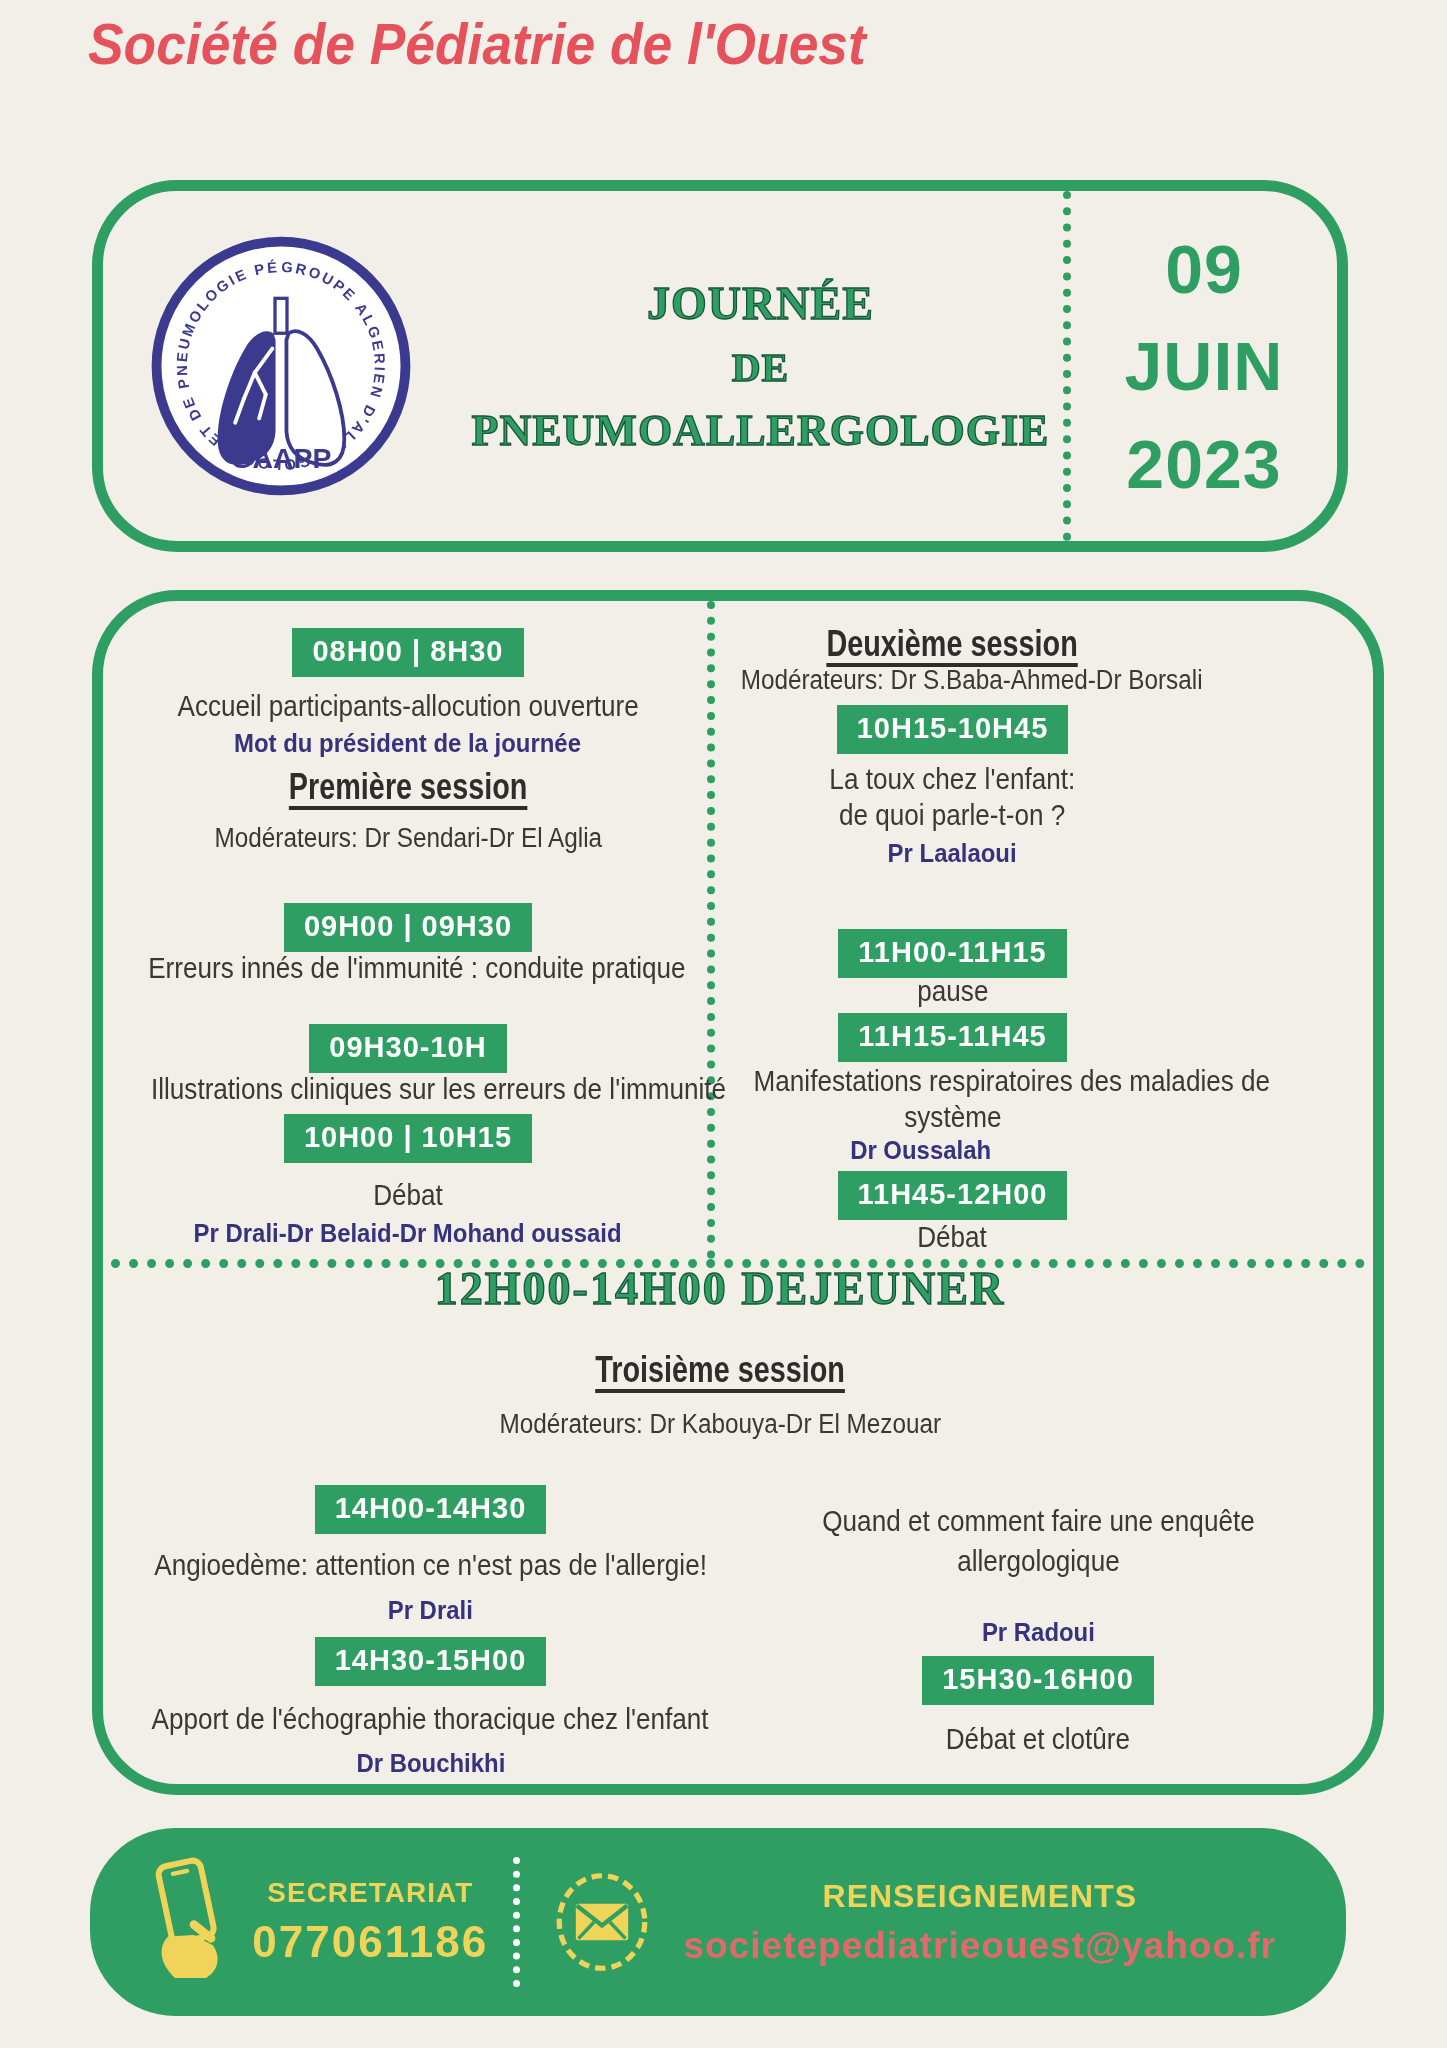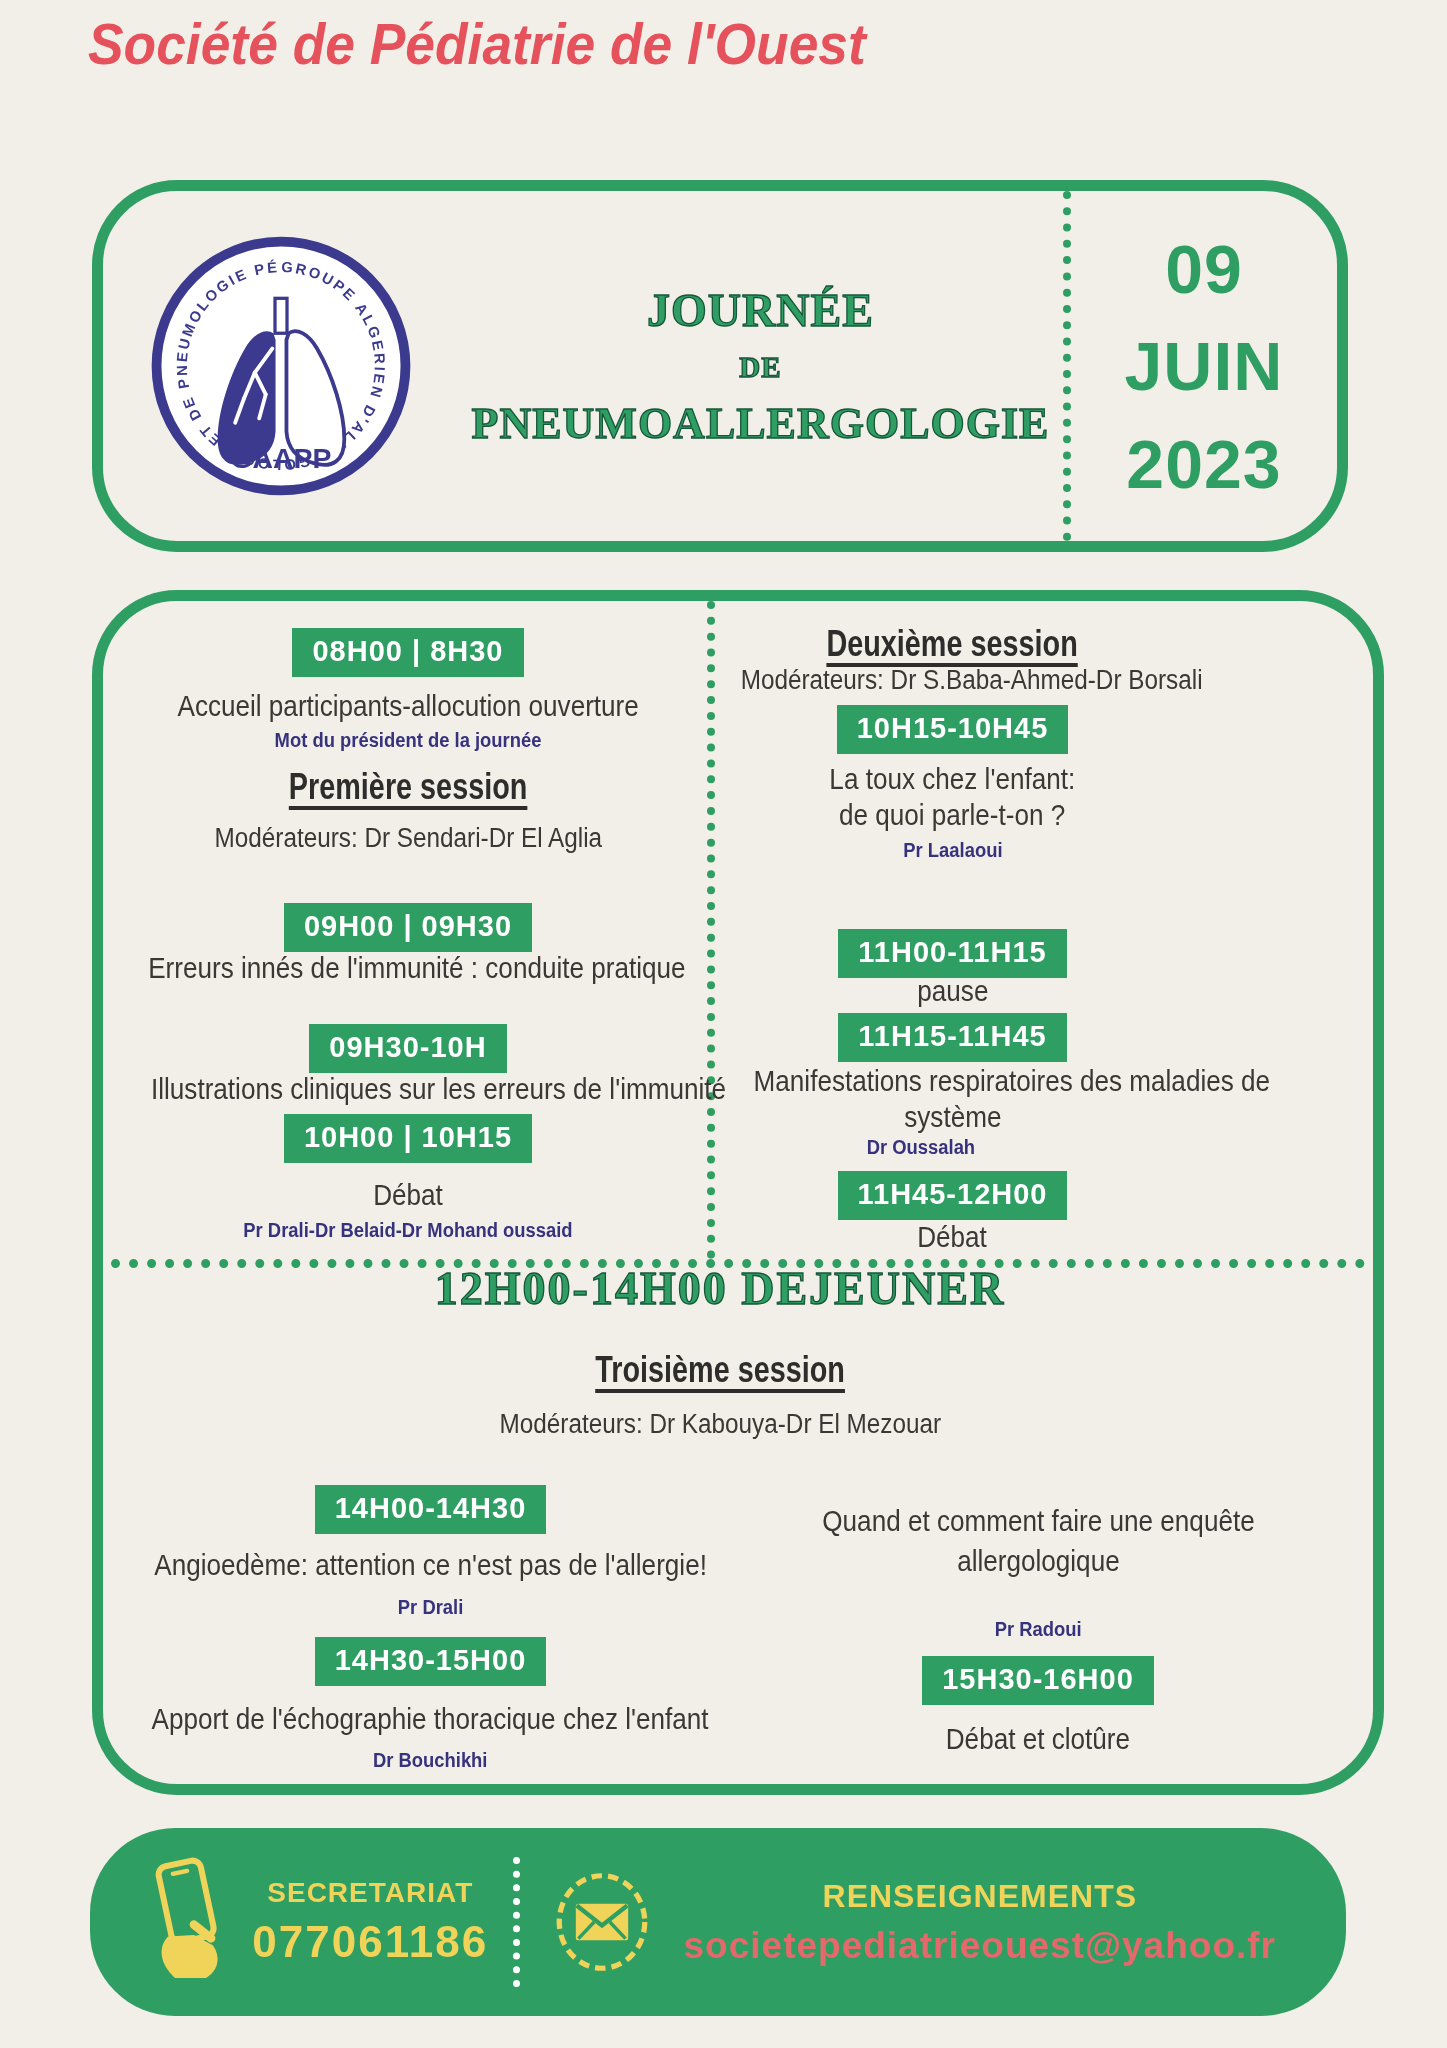--- a/index.html
+++ b/index.html
@@ -10,39 +10,39 @@
   .page-title{position:absolute;left:88px;top:10px;font-size:58px;font-weight:bold;font-style:italic;color:#e5525c;white-space:nowrap;}
   .page-title span{display:inline-block;transform:scaleX(0.92);transform-origin:0 50%;}
 
   
   .header-box{position:absolute;left:92px;top:180px;width:1256px;height:372px;box-sizing:border-box;
     border:11px solid #2f9e63;border-radius:85px;display:flex;align-items:stretch;}
   .hb-logo{width:355px;display:flex;align-items:center;justify-content:center;}
   .hb-title{flex:1;display:flex;flex-direction:column;align-items:center;justify-content:center;gap:14px;}
   .deco{font-family:"Liberation Serif",serif;font-weight:bold;color:#2f9e63;-webkit-text-stroke:1.3px #17563a;letter-spacing:1px;}
   .ev1{font-size:46px;}
-  .ev2{font-size:29px;}
+  .ev2{font-size:40px;}
   .ev3{font-size:44px;white-space:nowrap;}
   .hb-date{width:274px;box-sizing:border-box;border-left:8px dotted #2f9e63;display:flex;flex-direction:column;
     align-items:center;justify-content:space-evenly;padding:14px 0;}
   .date-line{font-size:68px;font-weight:bold;color:#2f9e63;letter-spacing:1px;line-height:1;}
 
   
   .schedule-box{position:absolute;left:92px;top:590px;width:1292px;height:1205px;box-sizing:border-box;
     border:11px solid #2f9e63;border-radius:85px;}
   .sb-inner{position:absolute;left:0;top:0;right:0;bottom:0;}
   .vdivider{position:absolute;left:604px;top:0;height:658px;border-left:8px dotted #2f9e63;}
   .lunch-line{position:absolute;left:8px;right:8px;top:658px;border-top:9px dotted #2f9e63;}
 
   .slot{position:absolute;text-align:center;line-height:1.15;}
   .badge{display:inline-block;background:#2f9e63;color:#ffffff;font-weight:bold;font-size:29px;
     padding:7px 20px 9px 20px;letter-spacing:1px;white-space:nowrap;}
   .t{color:#3a3734;font-size:30px;white-space:nowrap;}
   .t span{display:inline-block;transform:scaleX(0.87);transform-origin:50% 50%;}
-  .name{color:#37327e;font-weight:bold;font-size:20px;white-space:nowrap;}
+  .name{color:#37327e;font-weight:bold;font-size:26px;white-space:nowrap;}
   .name span{display:inline-block;transform:scaleX(0.92);transform-origin:50% 50%;}
   .mods{color:#3a3734;font-size:27px;white-space:nowrap;}
   .mods span{display:inline-block;transform:scaleX(0.9);transform-origin:50% 50%;}
   .session-h{color:#2f2d2b;font-size:36px;font-weight:bold;white-space:nowrap;}
   .session-h span{display:inline-block;transform:scaleX(0.8);transform-origin:50% 50%;
     text-decoration:underline;text-decoration-thickness:4px;text-underline-offset:7px;}
   .lunch-text{font-size:46px;letter-spacing:2px;white-space:nowrap;}
 
   
   .footer-bar{position:absolute;left:90px;top:1828px;width:1256px;height:188px;background:#2f9e63;

